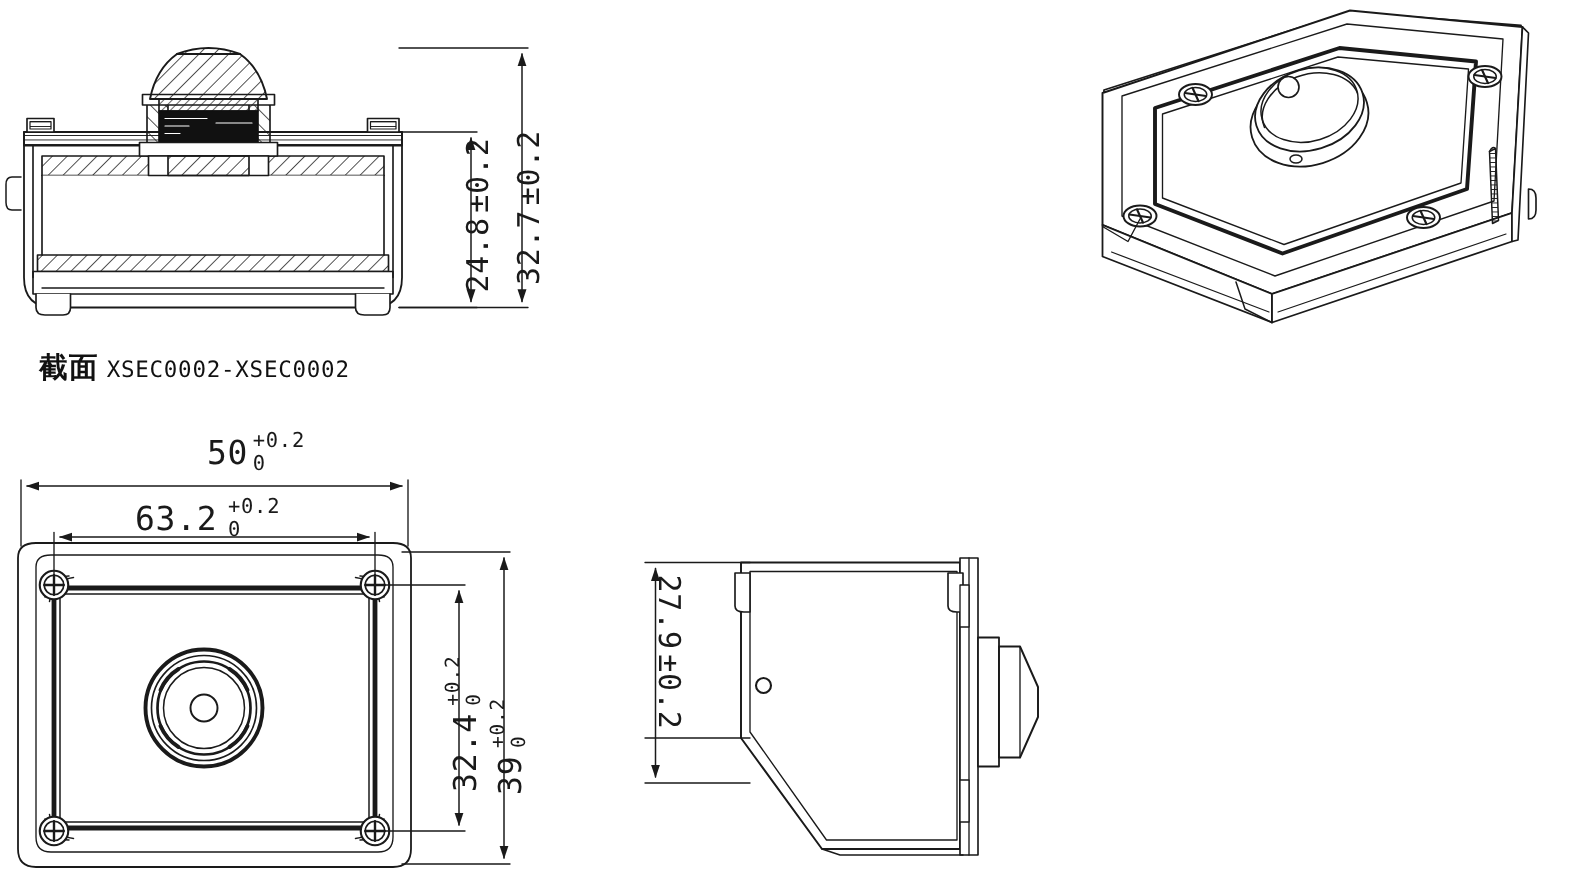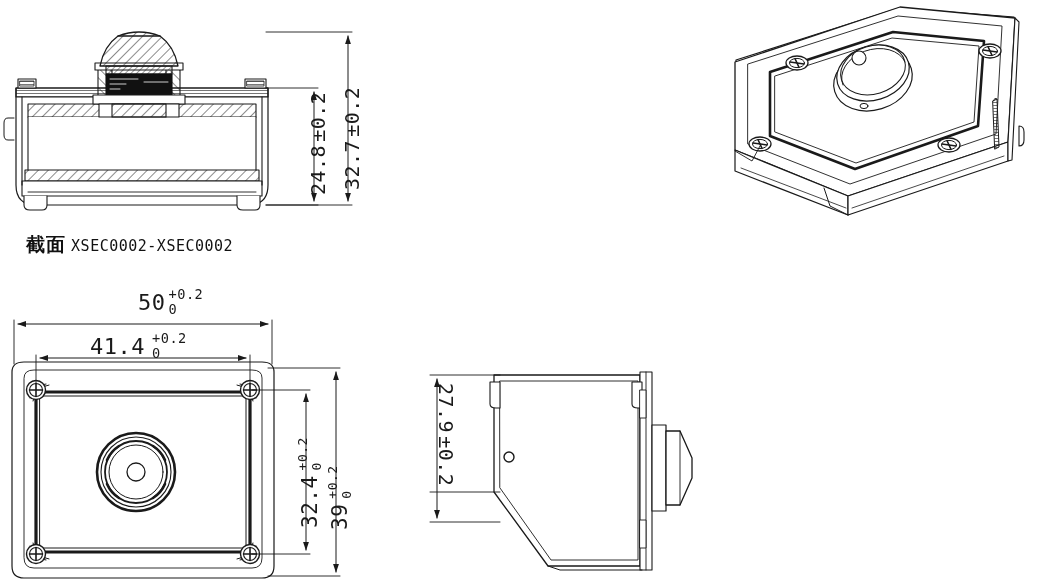--- a/index.html
+++ b/index.html
@@ -385,21 +385,21 @@
       <span>50</span>
       <span class="tol">
         <span class="up">+0.2</span>
         <span class="lo">0</span>
       </span>
     </span>
   </div>
 
   <div class="dimtext" style="left:90px; top:332px; font-size:22px;">
     <span class="valwrap" style="gap:7px;">
-      <span>41.4</span>
+      <span>63.2</span>
       <span class="tol">
         <span class="up">+0.2</span>
         <span class="lo">0</span>
       </span>
     </span>
   </div>
 
   <div class="dimtext rot90" style="left:296px; top:528px; font-size:21px;">
     <span class="valwrap" style="gap:5px;">
       <span>32.4</span>

